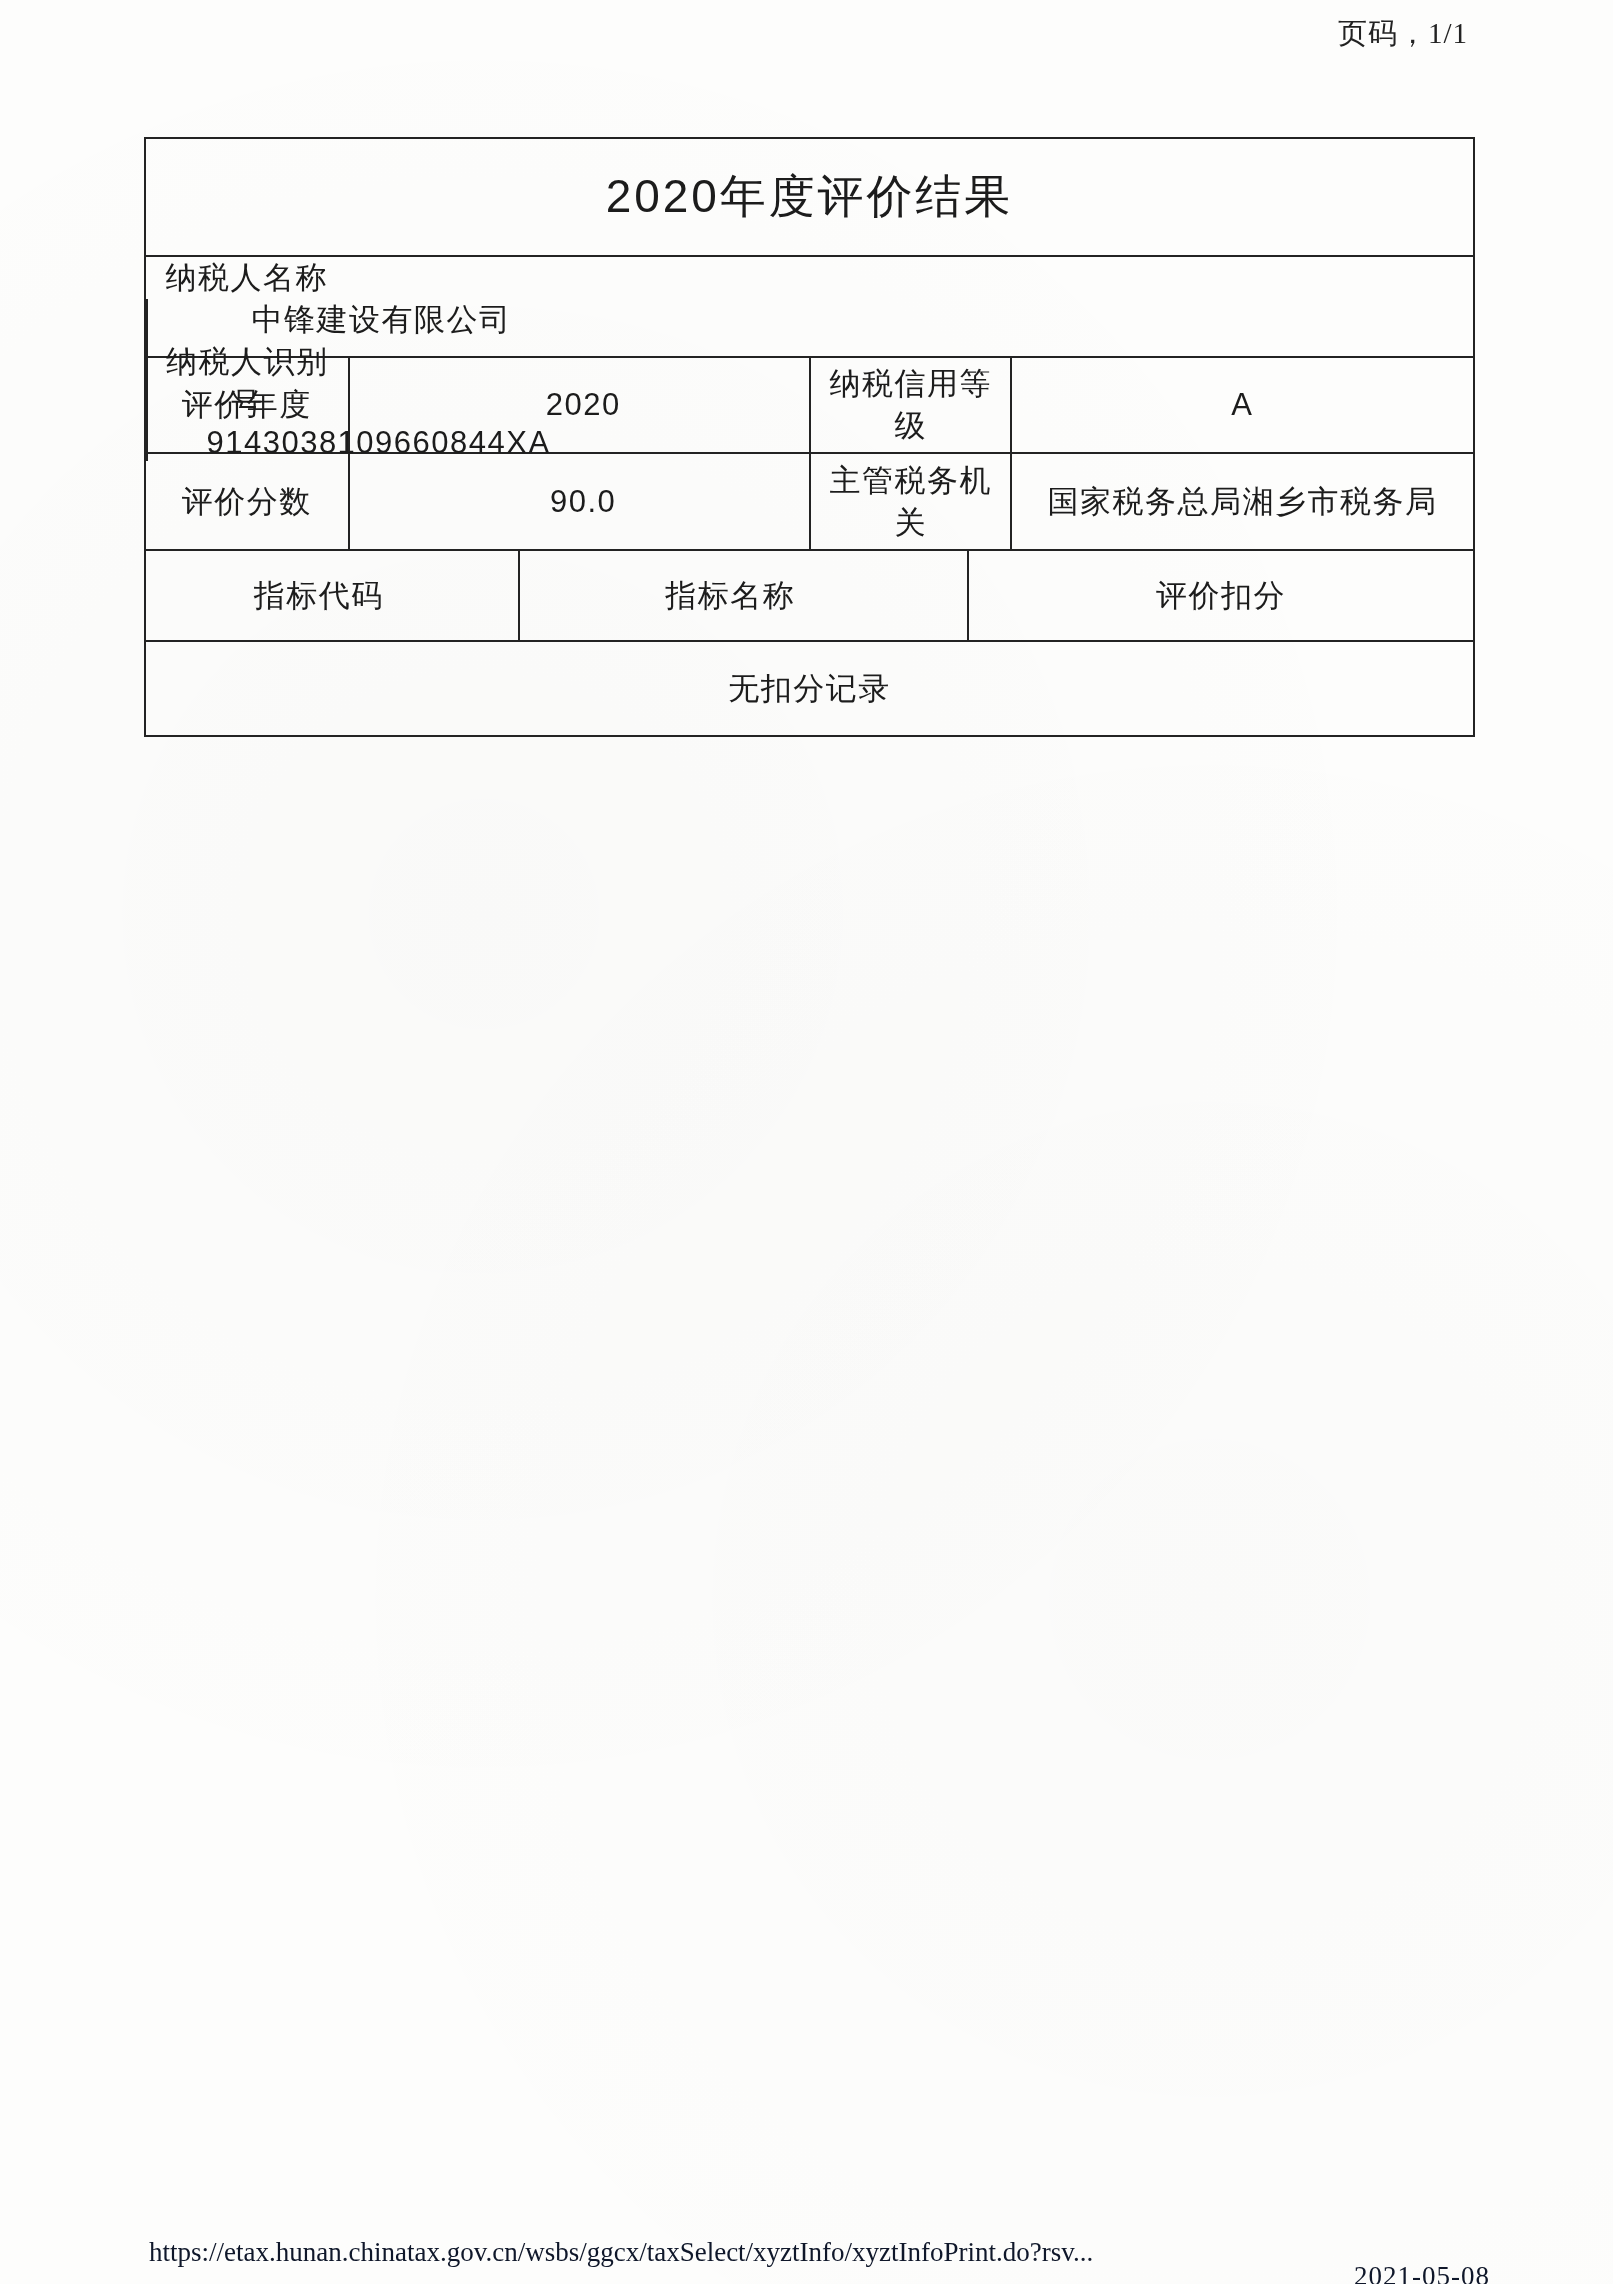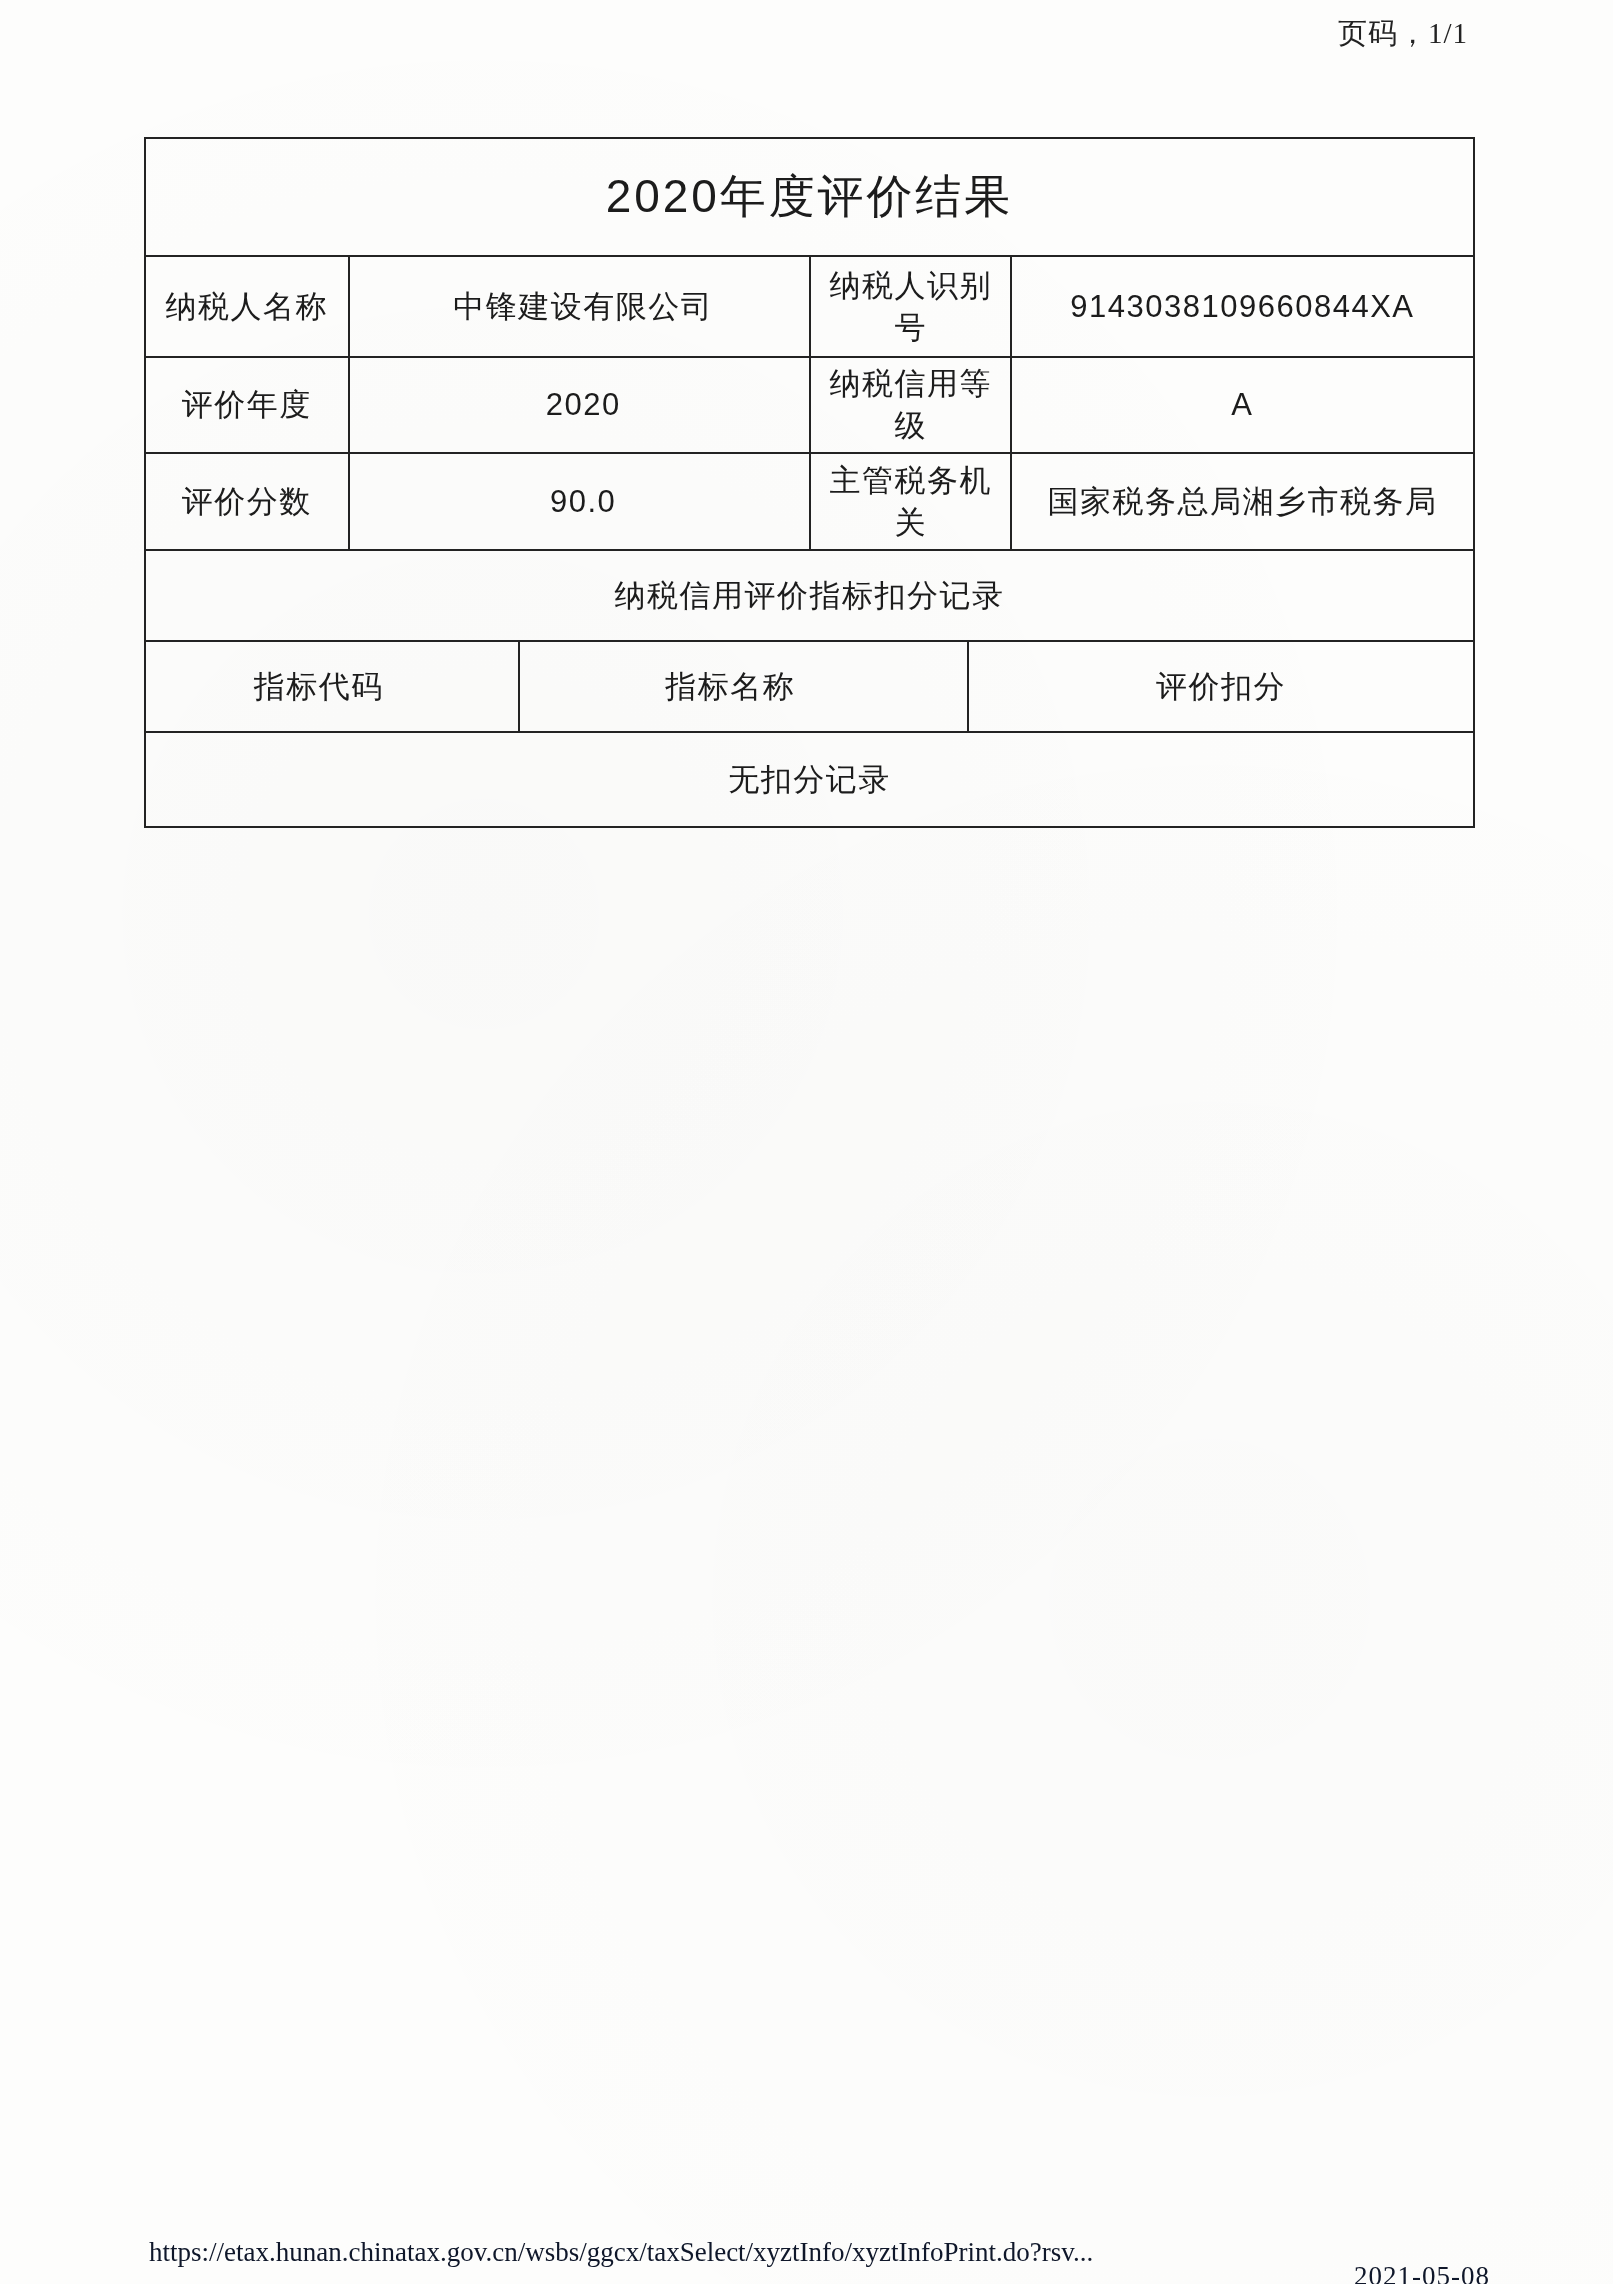--- a/index.html
+++ b/index.html
@@ -63,21 +63,21 @@
     font-size: 31px;
     letter-spacing: 1.5px;
     color: #1c1c1c;
     padding: 0 7.8px;
   }
   .tcell.first {
     border-left: none;
   }
 
   .h-title { height: 116px; }
-  .h-r1 { height: 101px; }
+  .h-r1 { height: 101px; flex-direction: column; }
   .h-r2 { height: 96px; }
   .h-r3 { height: 97px; }
   .h-sec { height: 91px; }
   .h-cols { height: 91px; gap: 26px; }
   .h-last { height: 95px; }
 
   .title-cell {
     font-size: 46px;
     letter-spacing: 2.9px;
     font-weight: 500;
@@ -143,23 +143,20 @@
     <div class="tcell w-value2">A</div>
   </div>
 
   <div class="trow h-r3">
     <div class="tcell first w-label1">评价分数</div>
     <div class="tcell w-value1">90.0</div>
     <div class="tcell w-label2">主管税务机关</div>
     <div class="tcell w-value2">国家税务总局湘乡市税务局</div>
   </div>
 
-  <div class="trow h-sec">
-    <div class="tcell first w-full">纳税信用评价指标扣分记录</div>
-  </div>
 
   <div class="trow h-cols">
     <div class="tcell first w-code">指标代码</div>
     <div class="tcell w-name">指标名称</div>
     <div class="tcell w-ded">评价扣分</div>
   </div>
 
   <div class="trow h-last">
     <div class="tcell first w-full">无扣分记录</div>
   </div>

